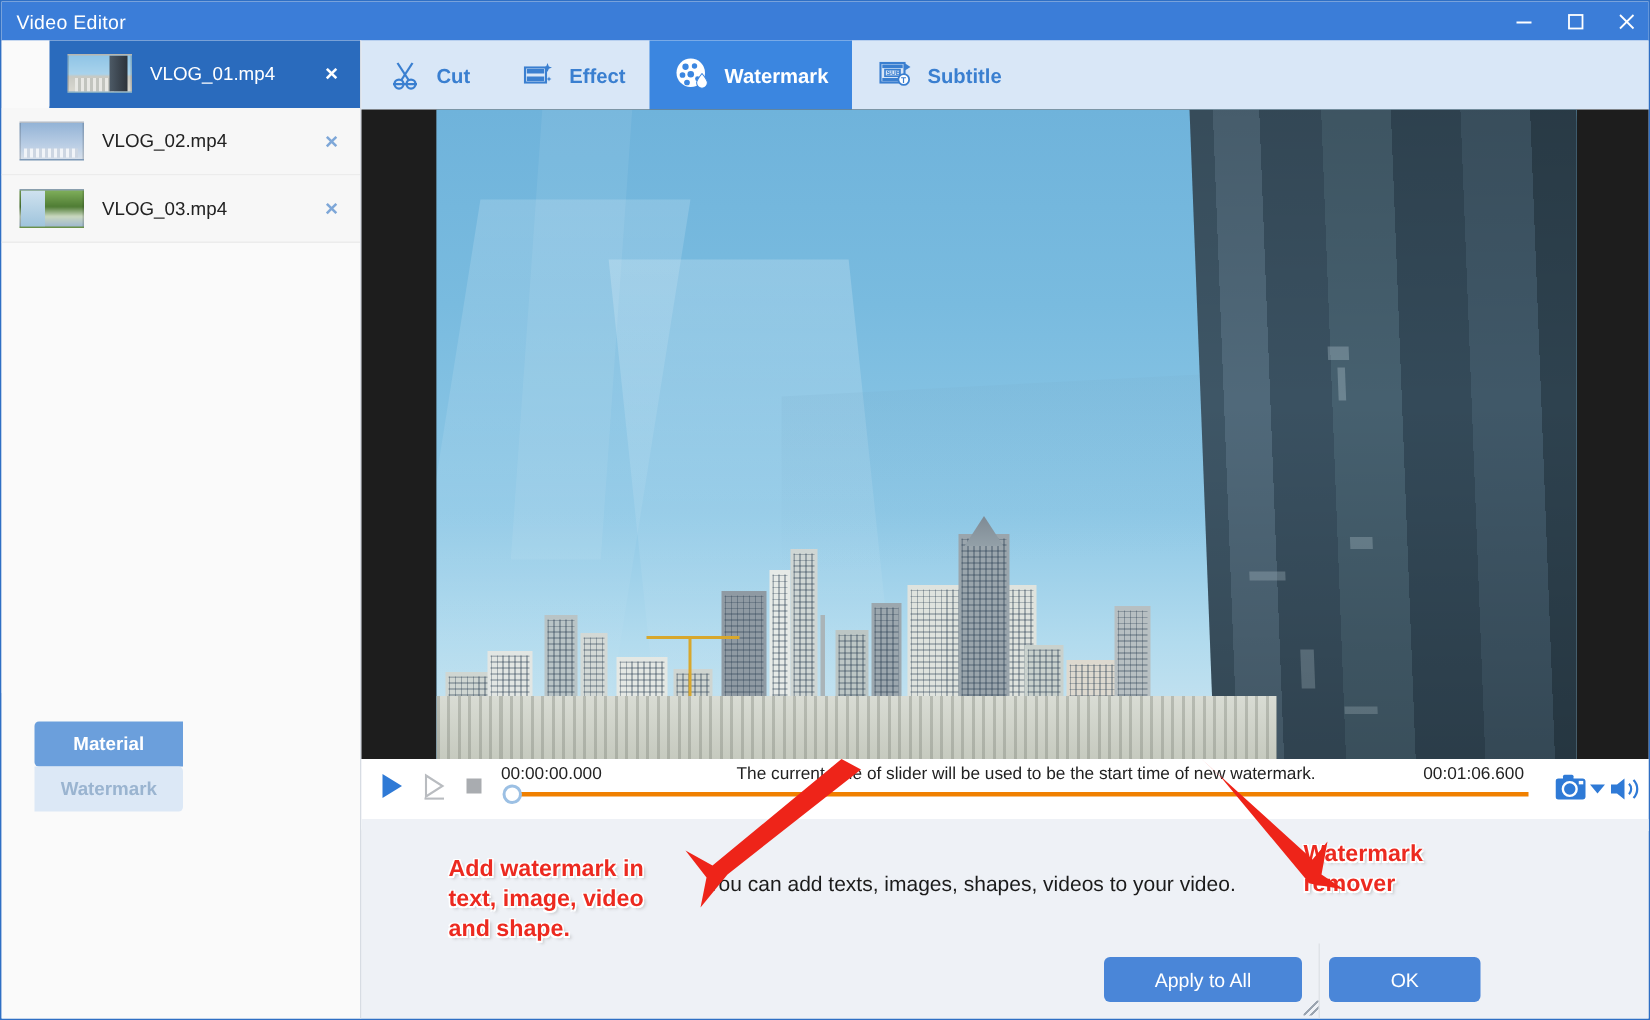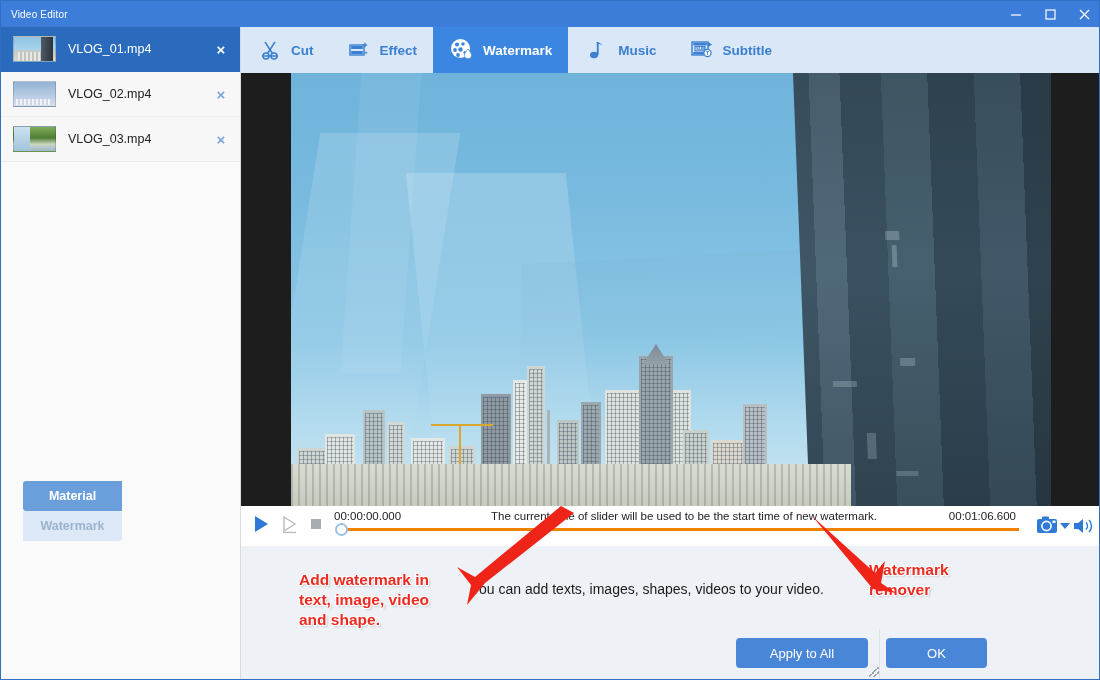--- a/index.html
+++ b/index.html
@@ -18,21 +18,21 @@
   }
 
   
   #titlebar {
     position: absolute; left: 0; top: 0;
     width: 1100px; height: 26px;
     background: #3b7dd8;
     display: flex; align-items: center;
   }
   #titlebar .title {
-    color: #ffffff; font-size: 10px; padding-left: 10px;
+    color: #ffffff; font-size: 13px; padding-left: 10px;
     letter-spacing: .2px;
   }
   #winbtns { margin-left: auto; display: flex; height: 26px; }
   #winbtns .wb {
     width: 34px; height: 26px;
     display: flex; align-items: center; justify-content: center;
   }
   #winbtns .wb svg { display: block; }
 
   
@@ -44,21 +44,21 @@
   }
   .clip-row {
     position: relative;
     height: 45px;
     display: flex; align-items: center;
     padding: 0 8px 0 12px;
     border-bottom: 1px solid #ececec;
     background: #f7f7f7;
     cursor: pointer;
   }
-  .clip-row.selected { background: #2a6bbd; border-bottom-color: #2a6bbd; }
+  .clip-row.selected { background: #2a6bbd; border-bottom-color: #2a6bbd; margin-left: 32px; }
   .clip-thumb {
     width: 43px; height: 26px;
     border: 1px solid rgba(0,0,0,.15);
     flex: 0 0 auto;
     background: #bcd;
     overflow: hidden;
     position: relative;
   }
   .clip-name {
     margin-left: 12px;
@@ -370,30 +370,20 @@
           <circle cx="6" cy="13" r="1.9" fill="#3b86e0"></circle>
           <circle cx="11.5" cy="12.5" r="2.2" fill="#3b86e0"></circle>
           <circle cx="9" cy="18" r="1.9" fill="#3b86e0"></circle>
           <circle cx="16" cy="15.5" r="1.6" fill="#3b86e0"></circle>
           <path d="M19 12c2.4 3 3.6 4.6 3.6 6.2A3.6 3.6 0 0 1 19 21.8a3.6 3.6 0 0 1-3.6-3.6c0-1.6 1.2-3.2 3.6-6.2z" fill="#ffffff" stroke="#3b86e0" stroke-width=".7"></path>
         </svg>
       </span>
       <span>Watermark</span>
     </div>
 
-    <div class="tab">
-      <span class="ticon">
-        <svg width="24" height="24" viewBox="0 0 24 24" fill="#3a7fd0">
-          <ellipse cx="9" cy="17" rx="4" ry="3.2"></ellipse>
-          <rect x="11.8" y="4" width="1.9" height="13.2"></rect>
-          <path d="M11.8 4c2.6 .6 4.4 1.6 5.4 2.9-1.6-.9-3.3-1.3-5.4-1.5z"></path>
-        </svg>
-      </span>
-      <span>Music</span>
-    </div>
 
     <div class="tab">
       <span class="ticon">
         <svg width="26" height="26" viewBox="0 0 26 26">
           <rect x="3" y="5" width="16" height="13" fill="none" stroke="#3a7fd0" stroke-width="1.4"></rect>
           <rect x="4.2" y="6" width="13.6" height="2.4" fill="#3a7fd0"></rect>
           <rect x="4.2" y="15" width="13.6" height="2.2" fill="#3a7fd0"></rect>
           <rect x="6" y="9.4" width="10" height="4.4" fill="none" stroke="#3a7fd0" stroke-width="1.1"></rect>
           <text x="7" y="13" font-size="4.4" fill="#3a7fd0" font-family="Liberation Sans, sans-serif">SUB</text>
           <path d="M19 5l4 2.6-4 2.6z" fill="#3a7fd0"></path>

